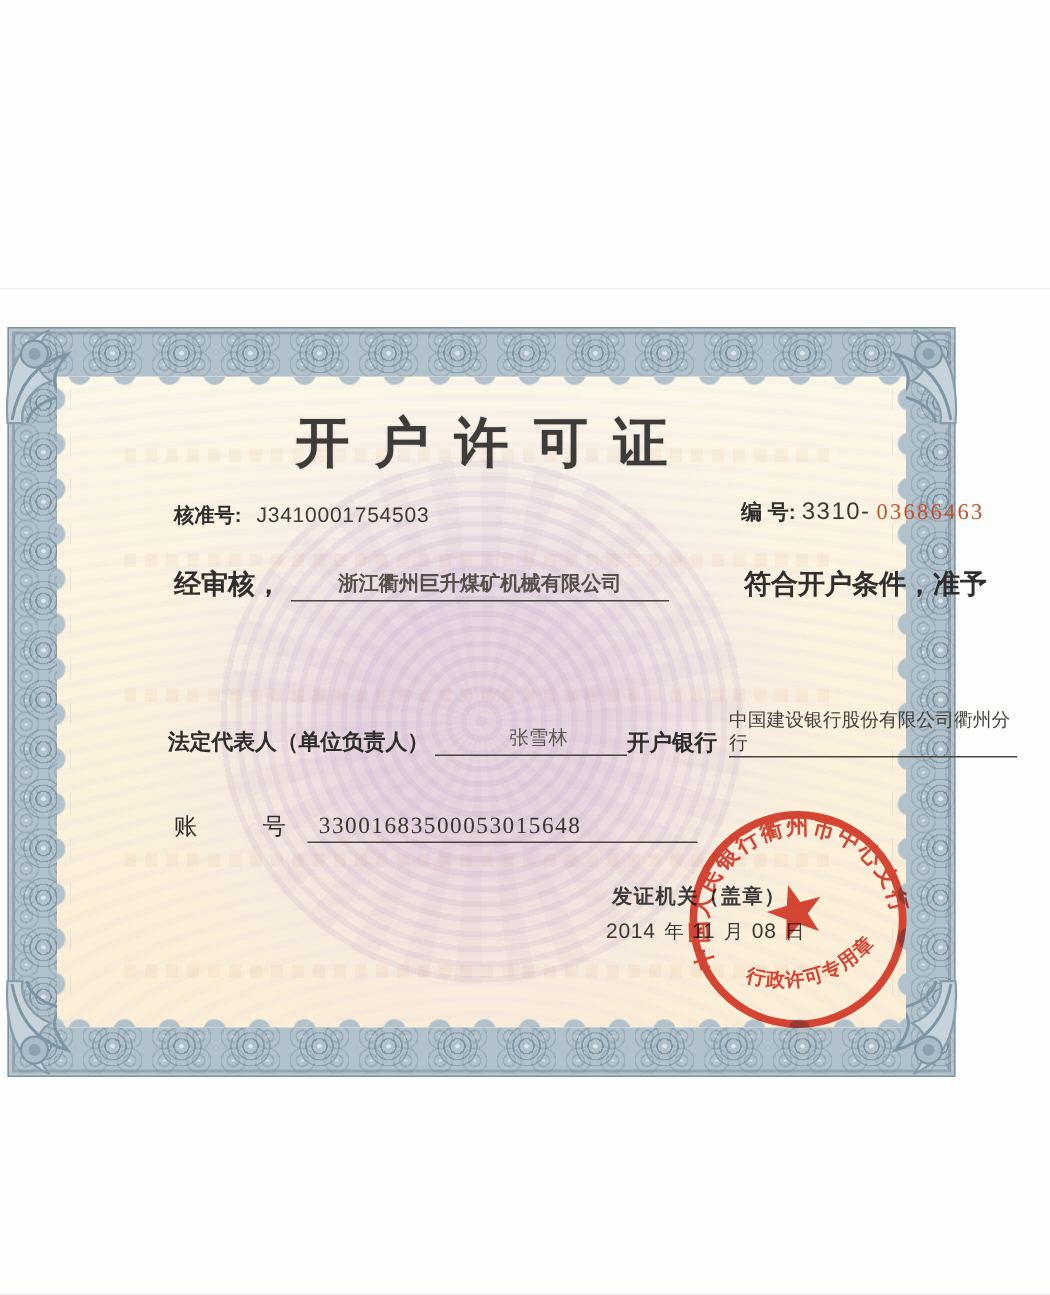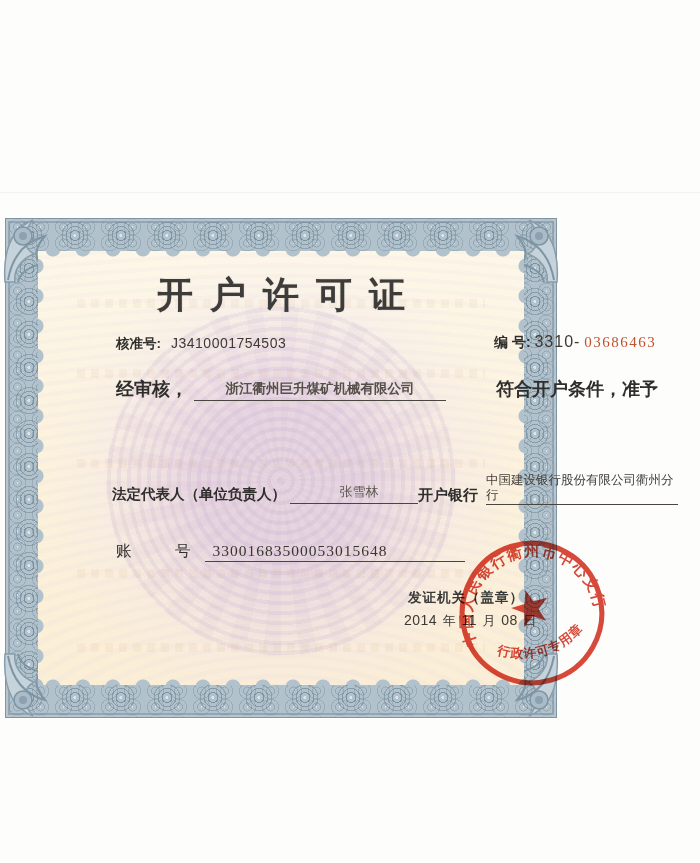--- a/index.html
+++ b/index.html
@@ -3,21 +3,21 @@
 <meta charset="utf-8">
 <style>
   html,body{margin:0;padding:0;}
   body{
     width:700px;height:863px;position:relative;overflow:hidden;
     background:#fdfdfc;
     font-family:"Liberation Sans","DejaVu Sans",sans-serif;
   }
   .scan-artifact{position:absolute;left:0;top:192px;width:700px;height:1px;background:rgba(120,120,120,.07);}
   
-  .cert{position:absolute;left:5px;top:218px;width:552px;height:500px;}
+  .cert{position:absolute;left:5px;top:218px;width:632px;height:500px;}
   .frame{
     position:absolute;inset:0;border:1px solid #7e96a4;
     background-color:#b2c2cc;
     background-image:
       radial-gradient(circle, #dde5ea 0 1.5px, rgba(0,0,0,0) 1.5px 4.5px,
         rgba(118,141,155,.9) 4.5px 5.5px, rgba(0,0,0,0) 5.5px 8.5px,
         rgba(118,141,155,.75) 8.5px 9.5px, rgba(0,0,0,0) 9.5px 12.5px,
         rgba(118,141,155,.6) 12.5px 13.5px, rgba(0,0,0,0) 13.5px),
       radial-gradient(circle, rgba(221,229,234,.9) 0 1px, rgba(0,0,0,0) 1px 3.5px,
         rgba(118,141,155,.5) 3.5px 4.5px, rgba(0,0,0,0) 4.5px 7.5px,

